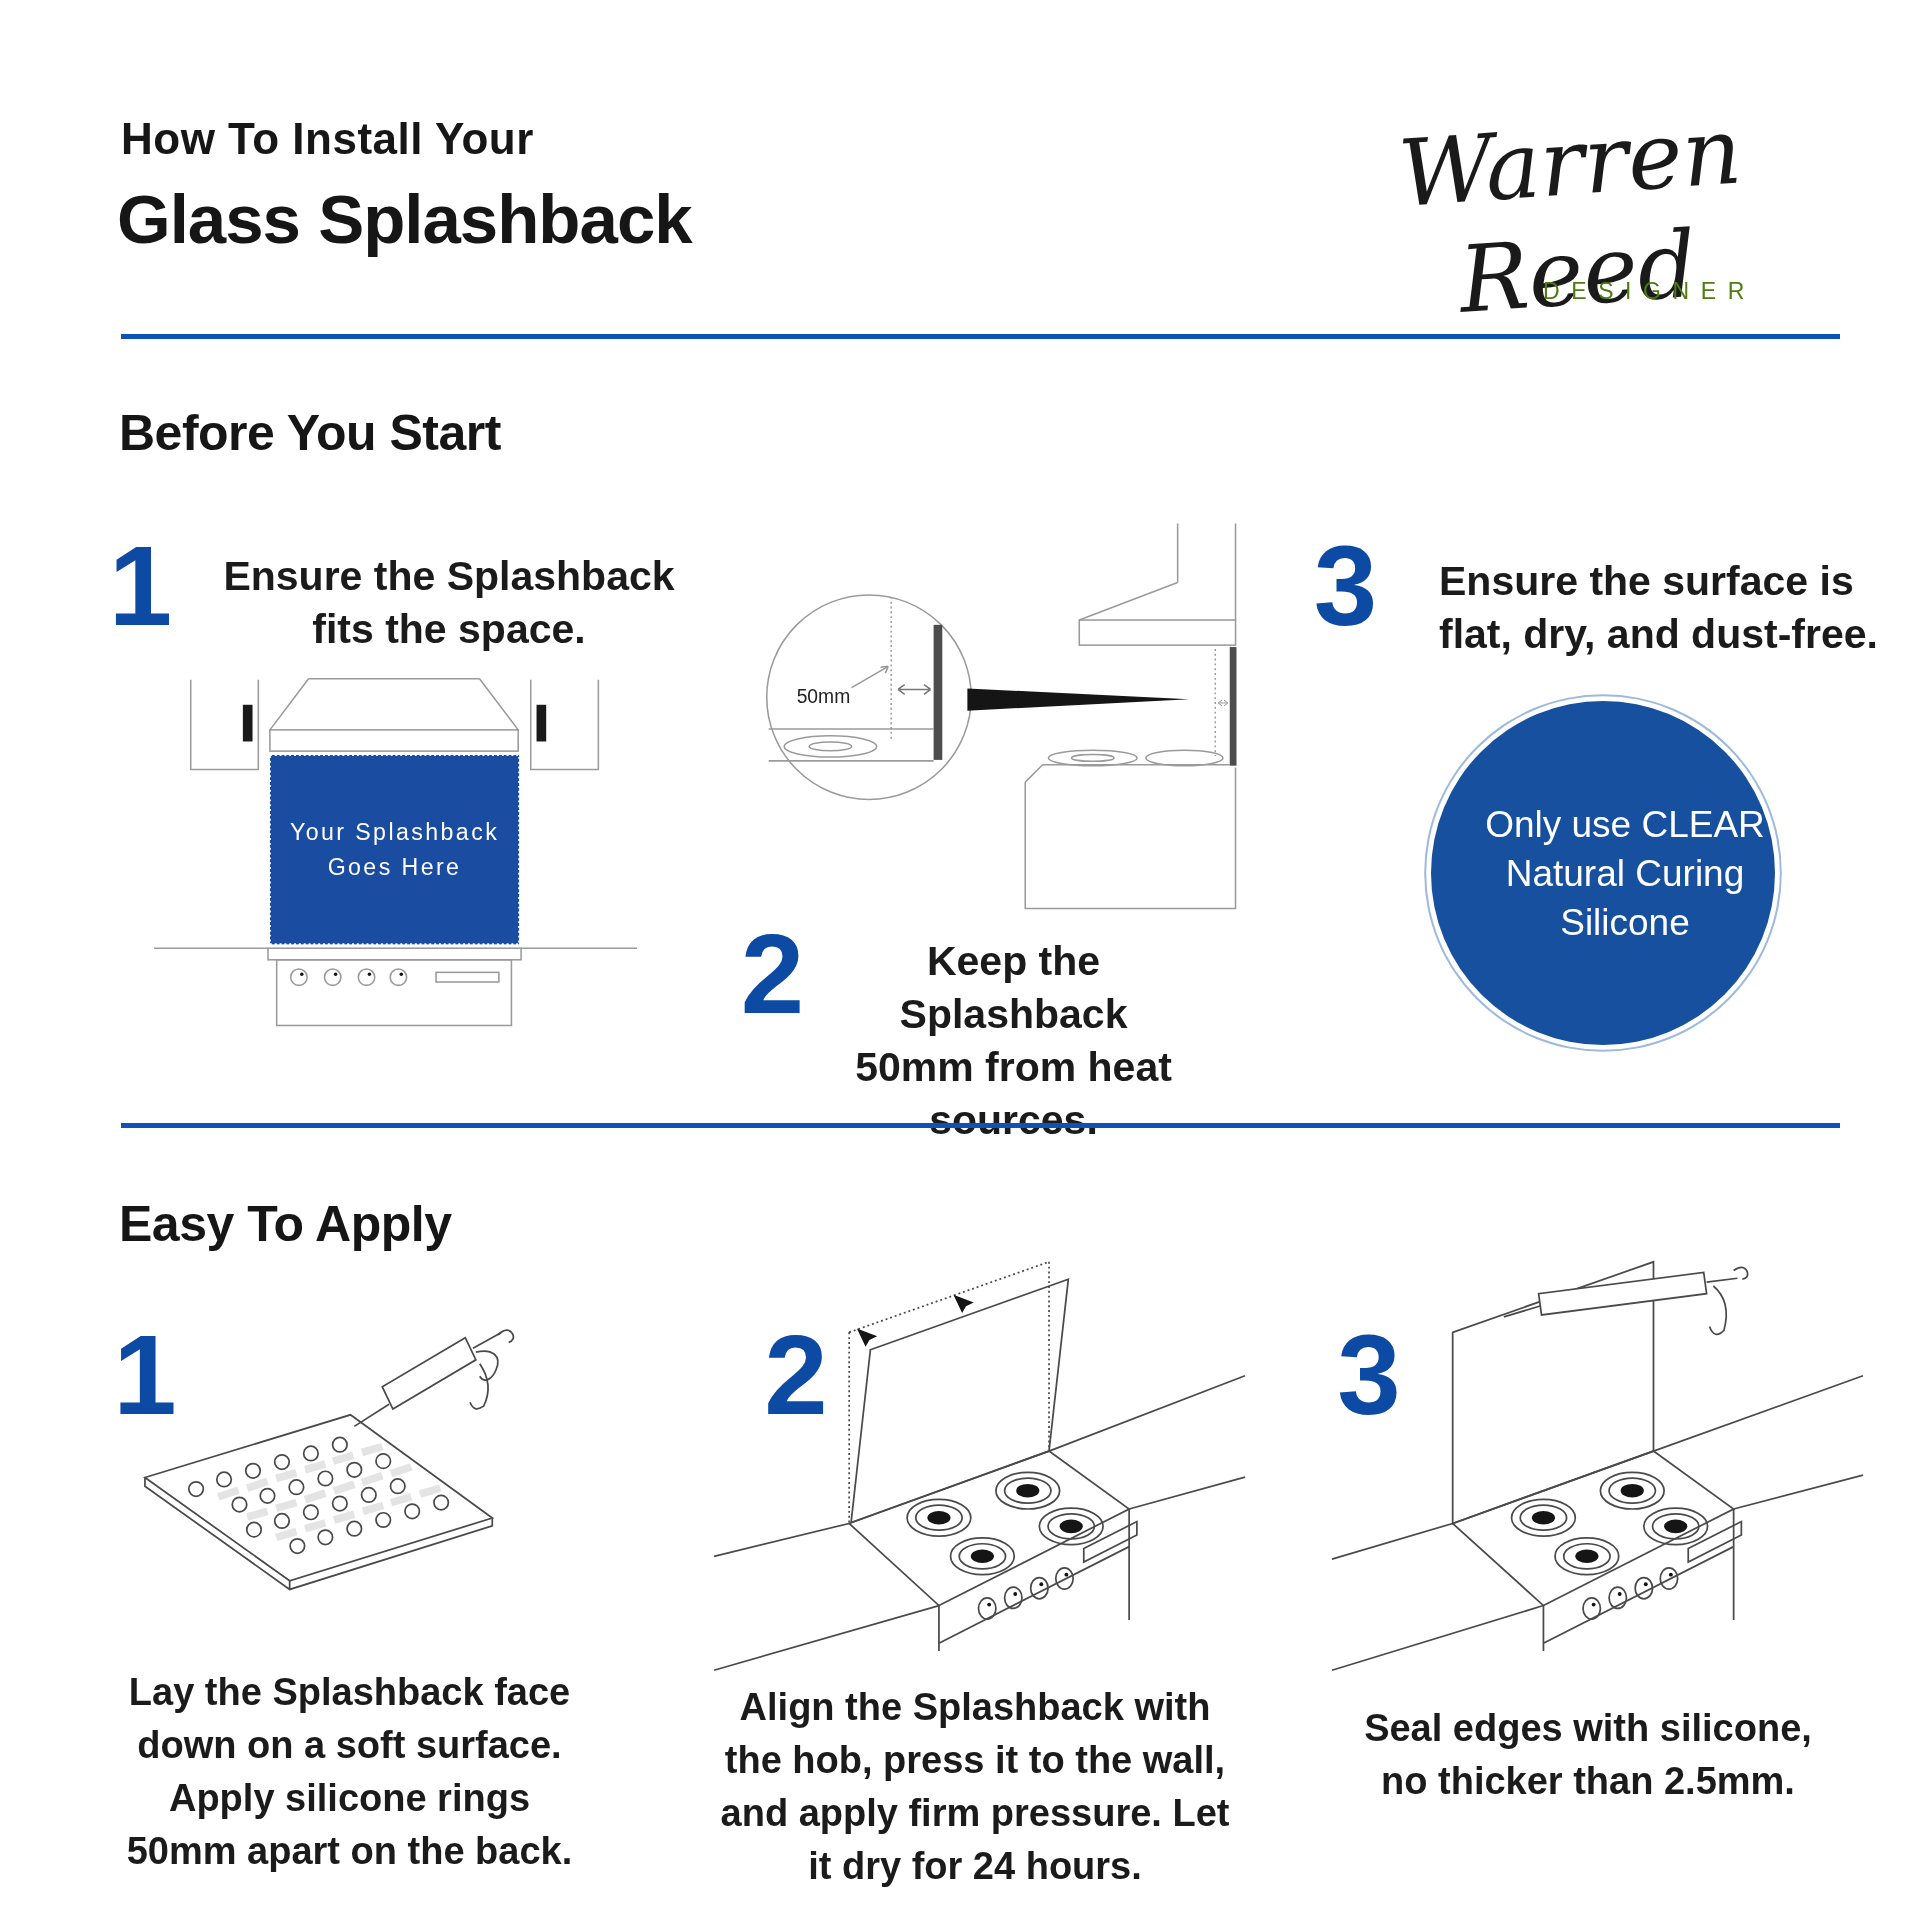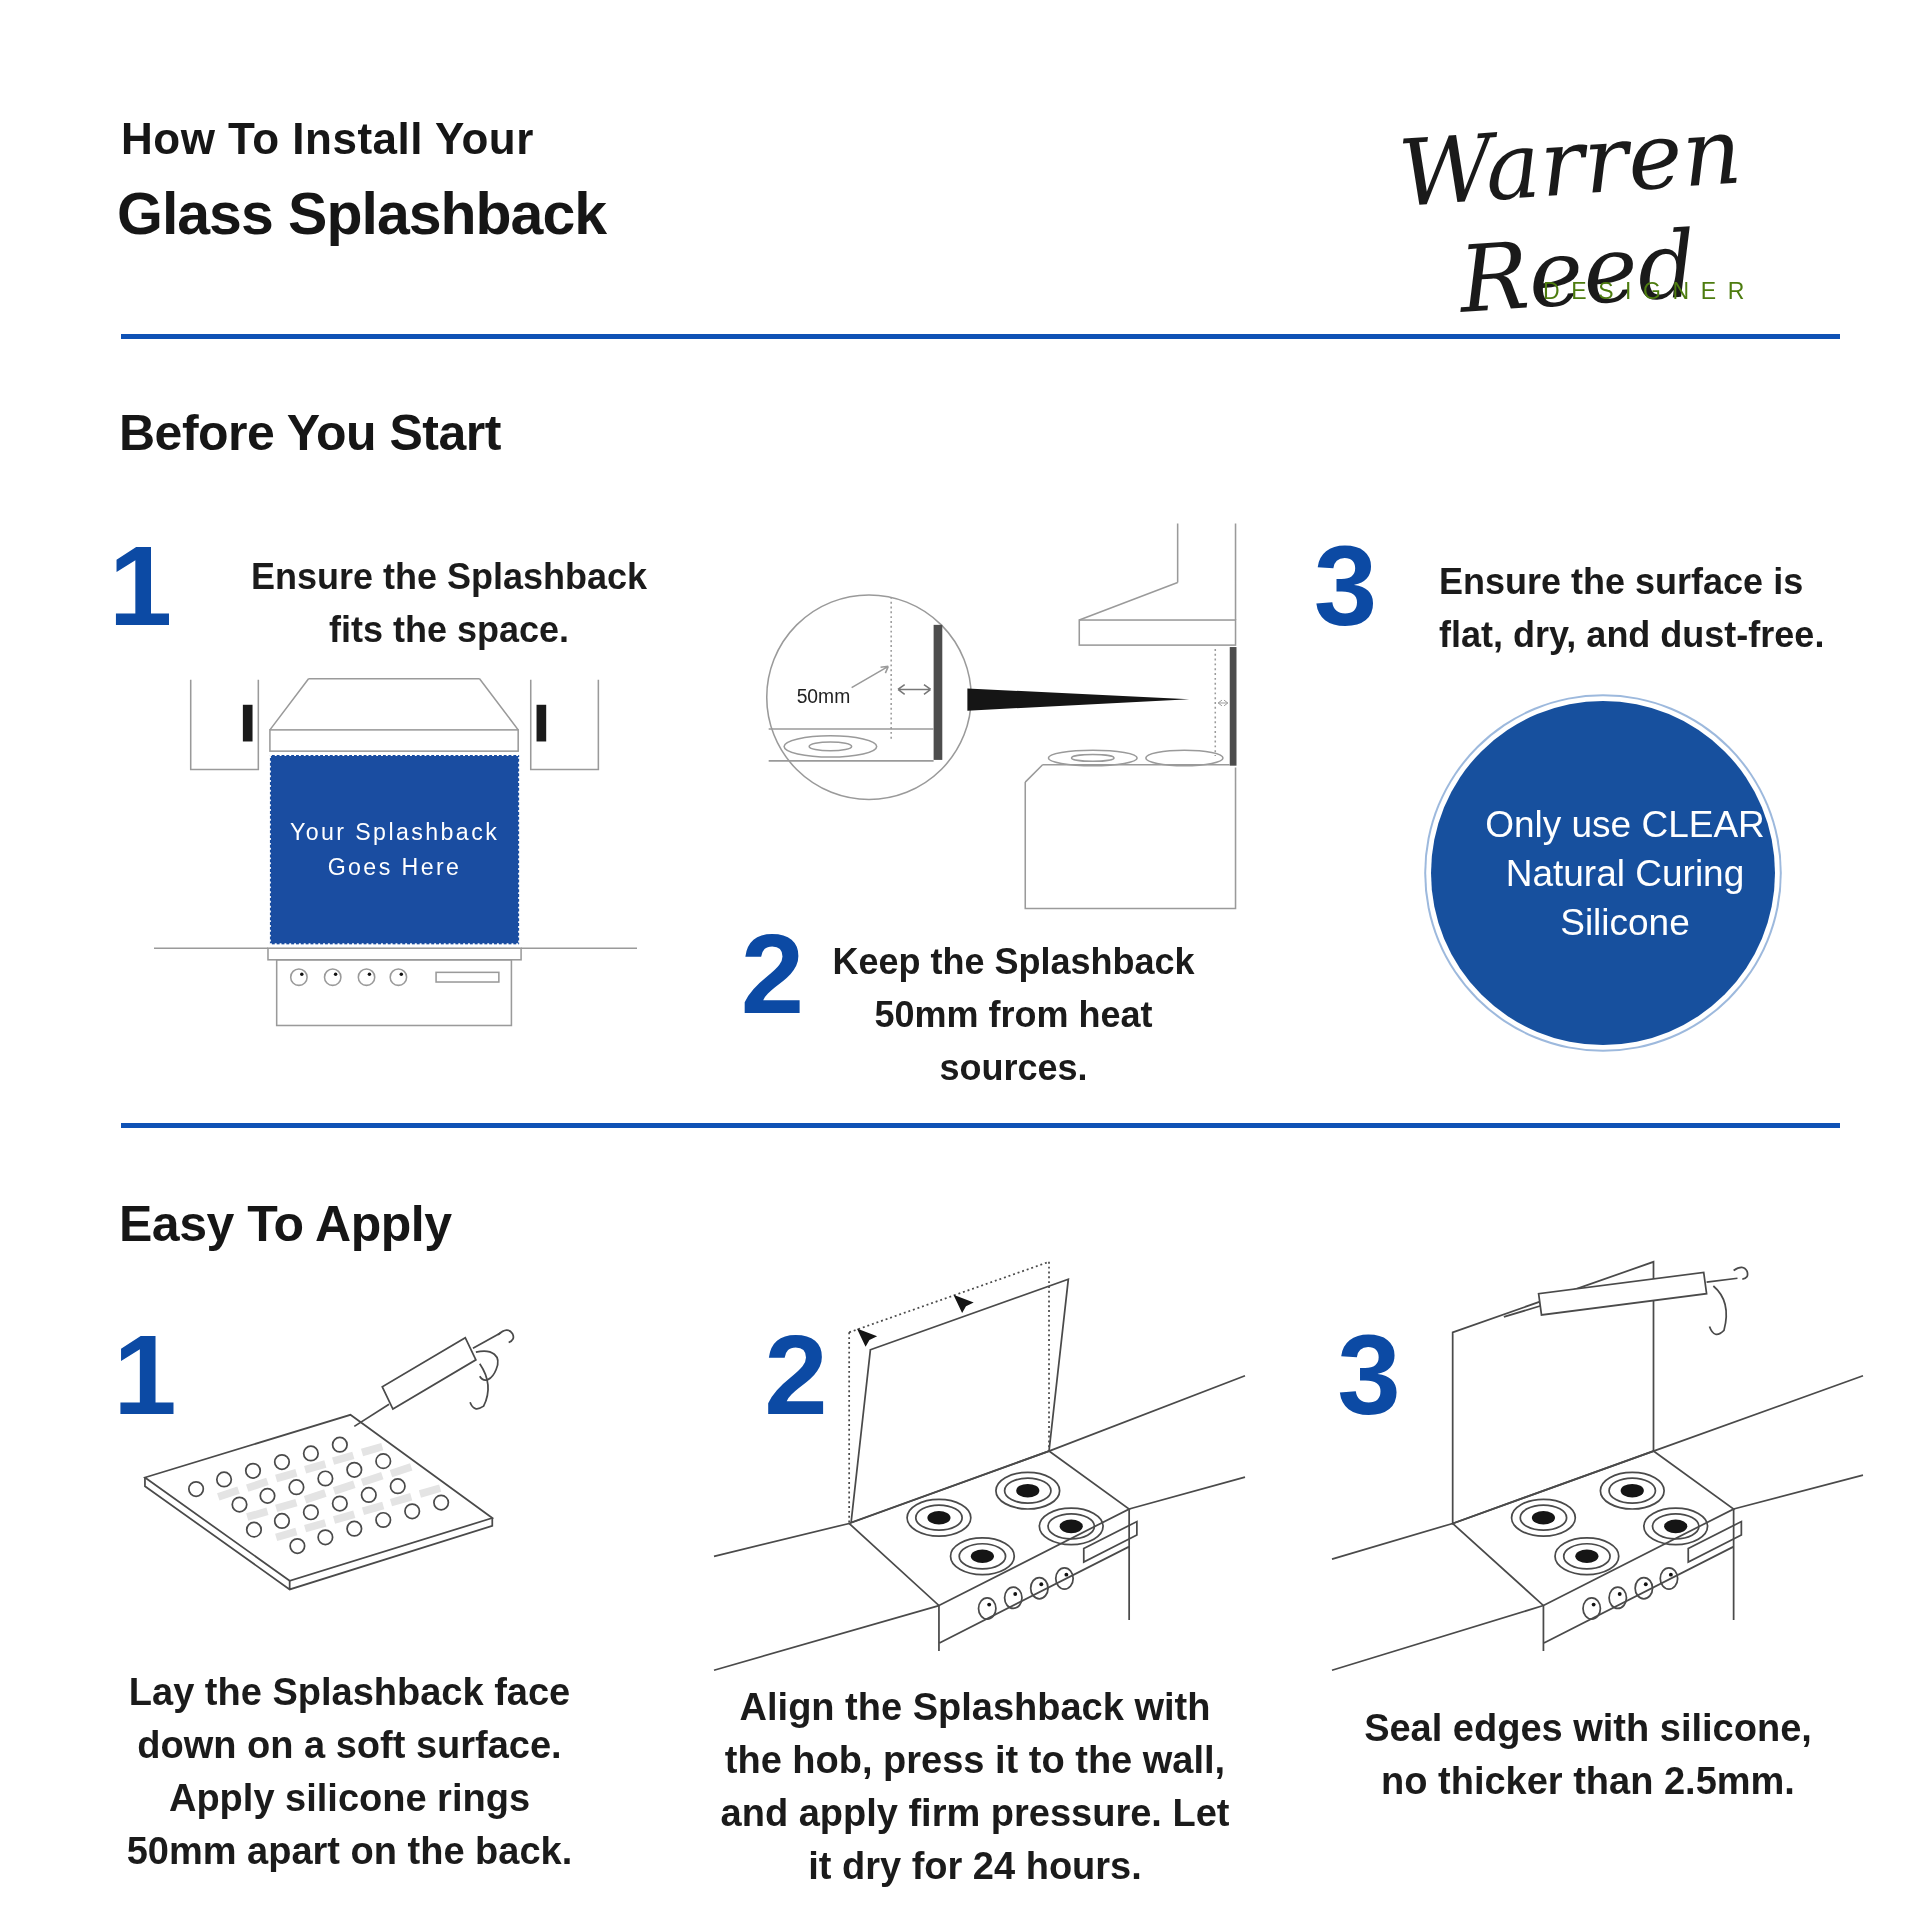--- a/index.html
+++ b/index.html
@@ -4,31 +4,31 @@
 <style>
   :root{
     --accent:#0c4aa4; --divider:#0f52b5; --sb-blue:#1a4da1; --circle-blue:#17509e;
     --ink:#161616; --line:#9a9a9a; --dline:#4a4a4a; --bar:#4d4d4d; --dash:#e4e4e4;
   }
   html,body{margin:0;padding:0;background:#fff;}
   .page{position:relative;width:1931px;height:1931px;background:#fff;overflow:hidden;
         font-family:"Liberation Sans",sans-serif;color:var(--ink);}
   .abs{position:absolute;}
   .eyebrow{left:121px;top:114px;font-size:44px;font-weight:700;letter-spacing:0.5px;}
-  .title{left:117px;top:185px;font-size:59px;font-weight:800;letter-spacing:-1px;line-height:1;}
+  .title{left:117px;top:185px;font-size:69px;font-weight:800;letter-spacing:-1px;line-height:1;}
   .sig{left:1294px;top:108px;width:560px;text-align:center;
        font-family:"DejaVu Serif",serif;font-style:italic;font-size:92px;line-height:1.2;
        transform:rotate(-4deg);color:#1a1a1a;}
   .tagline{left:1543px;top:278px;font-size:23px;letter-spacing:11.6px;color:#4d7c0f;}
   .rule{left:121px;width:1719px;height:4.8px;background:var(--divider);}
   .rule1{top:334px;} .rule2{top:1123px;}
   .h2{font-size:50px;font-weight:800;letter-spacing:-0.5px;}
   .h2a{left:119px;top:404px;} .h2b{left:119px;top:1195px;}
   .num{font-size:114px;font-weight:800;color:var(--accent);line-height:1;text-align:center;}
-  .steptext{font-size:36px;font-weight:700;line-height:53px;color:#1b1b1b;}
+  .steptext{font-size:41px;font-weight:700;line-height:53px;color:#1b1b1b;}
   .caption{font-size:38px;font-weight:700;line-height:53px;color:#1b1b1b;text-align:center;}
   .center{text-align:center;}
   .circle-badge{left:1431px;top:701px;width:344px;height:344px;border-radius:50%;
        background:var(--circle-blue);box-shadow:0 0 0 4.8px #fff,0 0 0 6.8px #9db9dd;
        display:flex;align-items:center;justify-content:center;}
   .circle-text{color:#fff;font-size:37px;font-weight:400;line-height:49px;text-align:center;margin-left:44px;}
   svg{display:block;overflow:visible;}
   .ln{stroke:var(--line);stroke-width:1.6;fill:none;}
   .dl{stroke:var(--dline);stroke-width:1.8;fill:none;}
   .sb-fill{fill:var(--sb-blue);}

